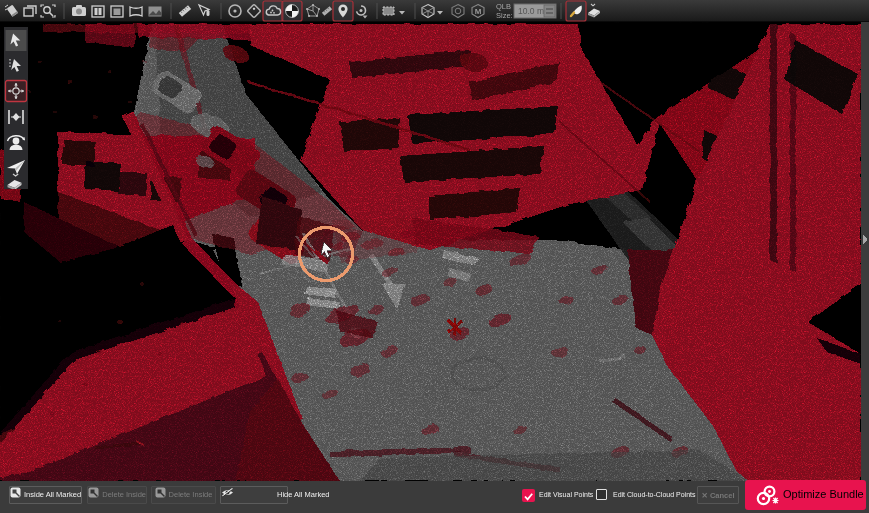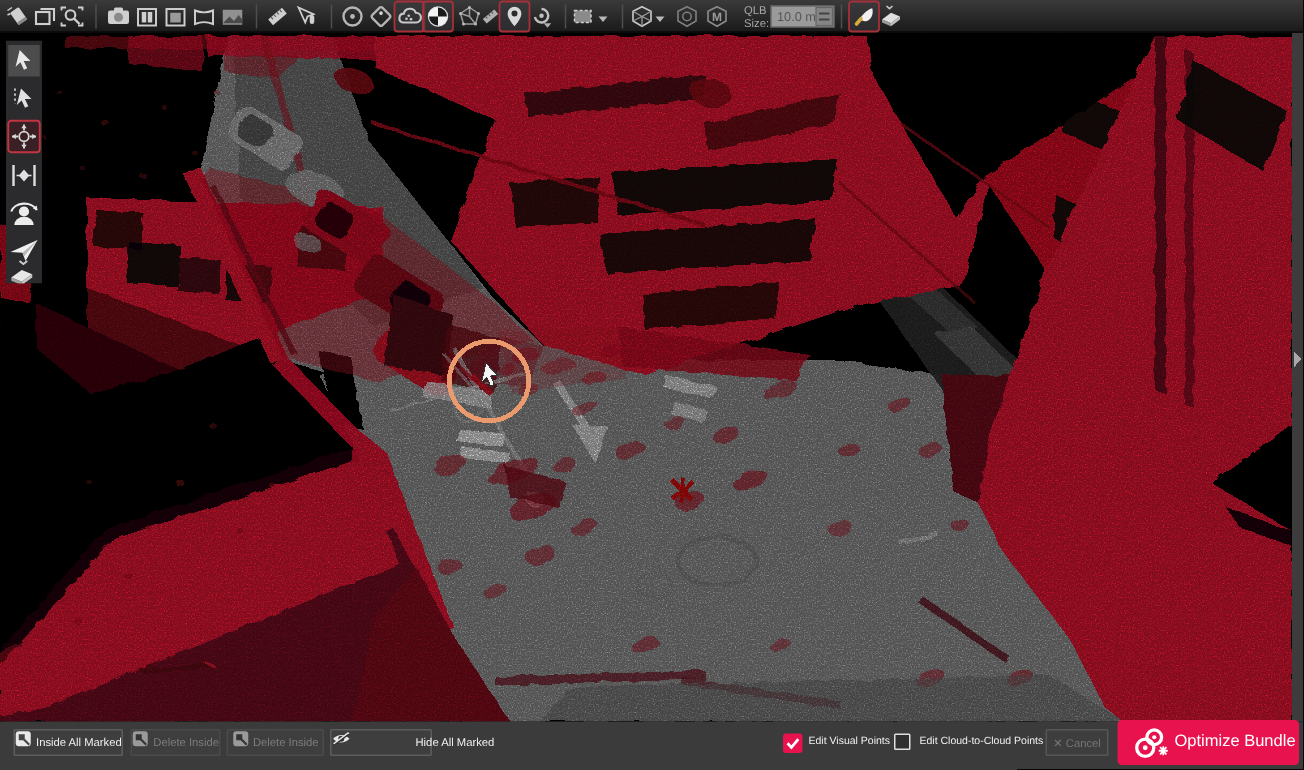--- a/index.html
+++ b/index.html
@@ -389,22 +389,22 @@
           <circle cx="6.5" cy="5.5" r="2" fill="#333"></circle>
           <path d="M1.5 9 L11.5 1.5" stroke="#e8e8e8" stroke-width="1.4"></path>
           <path d="M1.5 10 L11.5 2.5" stroke="#333" stroke-width="1"></path>
         </svg><span style="vertical-align:top;padding-left:40px;">Hide All Marked</span></div>
 <div style="position:absolute;left:522px;top:8px;width:13px;height:13px;background:#e8134e;border-radius:2px;"><svg width="13" height="13" viewBox="0 0 13 13">
           <path d="M3 6.5 l2.6 2.8 l4.6 -5.6" fill="none" stroke="#fff" stroke-width="1.8"></path>
         </svg></div>
 <div style="position:absolute;left:539px;top:10px;color:#f0f0f0;font-size:7px;white-space:nowrap;">Edit Visual Points</div>
 <div style="position:absolute;left:596px;top:8px;width:11px;height:11px;background:#2f2f2f;border:1.5px solid #e0e0e0;border-radius:1px;"></div>
 <div style="position:absolute;left:613px;top:10px;color:#f0f0f0;font-size:7px;white-space:nowrap;">Edit Cloud-to-Cloud Points</div>
-<div style="position:absolute;left:697px;top:5px;width:42px;height:18px;background:#3e3e3e;border:1px solid #565656;border-radius:1px;color:#777;font-size:7.5px;line-height:17px;text-align:center;">✕ Cancel</div>
-<div style="position:absolute;left:745px;top:-1px;width:121px;height:30px;background:#e8134e;border-radius:3px;color:#ffffff;font-size:12px;">
+<div style="position:absolute;left:697px;top:5px;width:42px;height:18px;background:#3e3e3e;border:1px solid #565656;border-radius:1px;color:#777;font-size:7.5px;line-height:17px;text-align:center;font-weight:bold;">✕ Cancel</div>
+<div style="position:absolute;left:745px;top:-1px;width:121px;height:30px;background:#e8134e;border-radius:3px;color:#000000;font-size:12px;">
 <svg width="30" height="28" viewBox="0 0 30 28" style="position:absolute;left:8px;top:2px;">
           <circle cx="16.5" cy="9.5" r="4.9" fill="none" stroke="#fff" stroke-width="2.2"></circle>
           <circle cx="10.5" cy="16.5" r="5.7" fill="none" stroke="#fff" stroke-width="2.2"></circle>
           <circle cx="16.5" cy="9.5" r="1.4" fill="#fff"></circle>
           <circle cx="10.5" cy="16.5" r="1.6" fill="#fff"></circle>
           <path d="M22.5 21.5 v-6 M19.5 18.5 h6 M20.4 16 l4.2 5 M24.6 16 l-4.2 5" stroke="#fff" stroke-width="1.2"></path>
         </svg>
 <span style="position:absolute;left:38px;top:8px;white-space:nowrap;font-size:11px;">Optimize Bundle</span>
       </div>
 </div>

